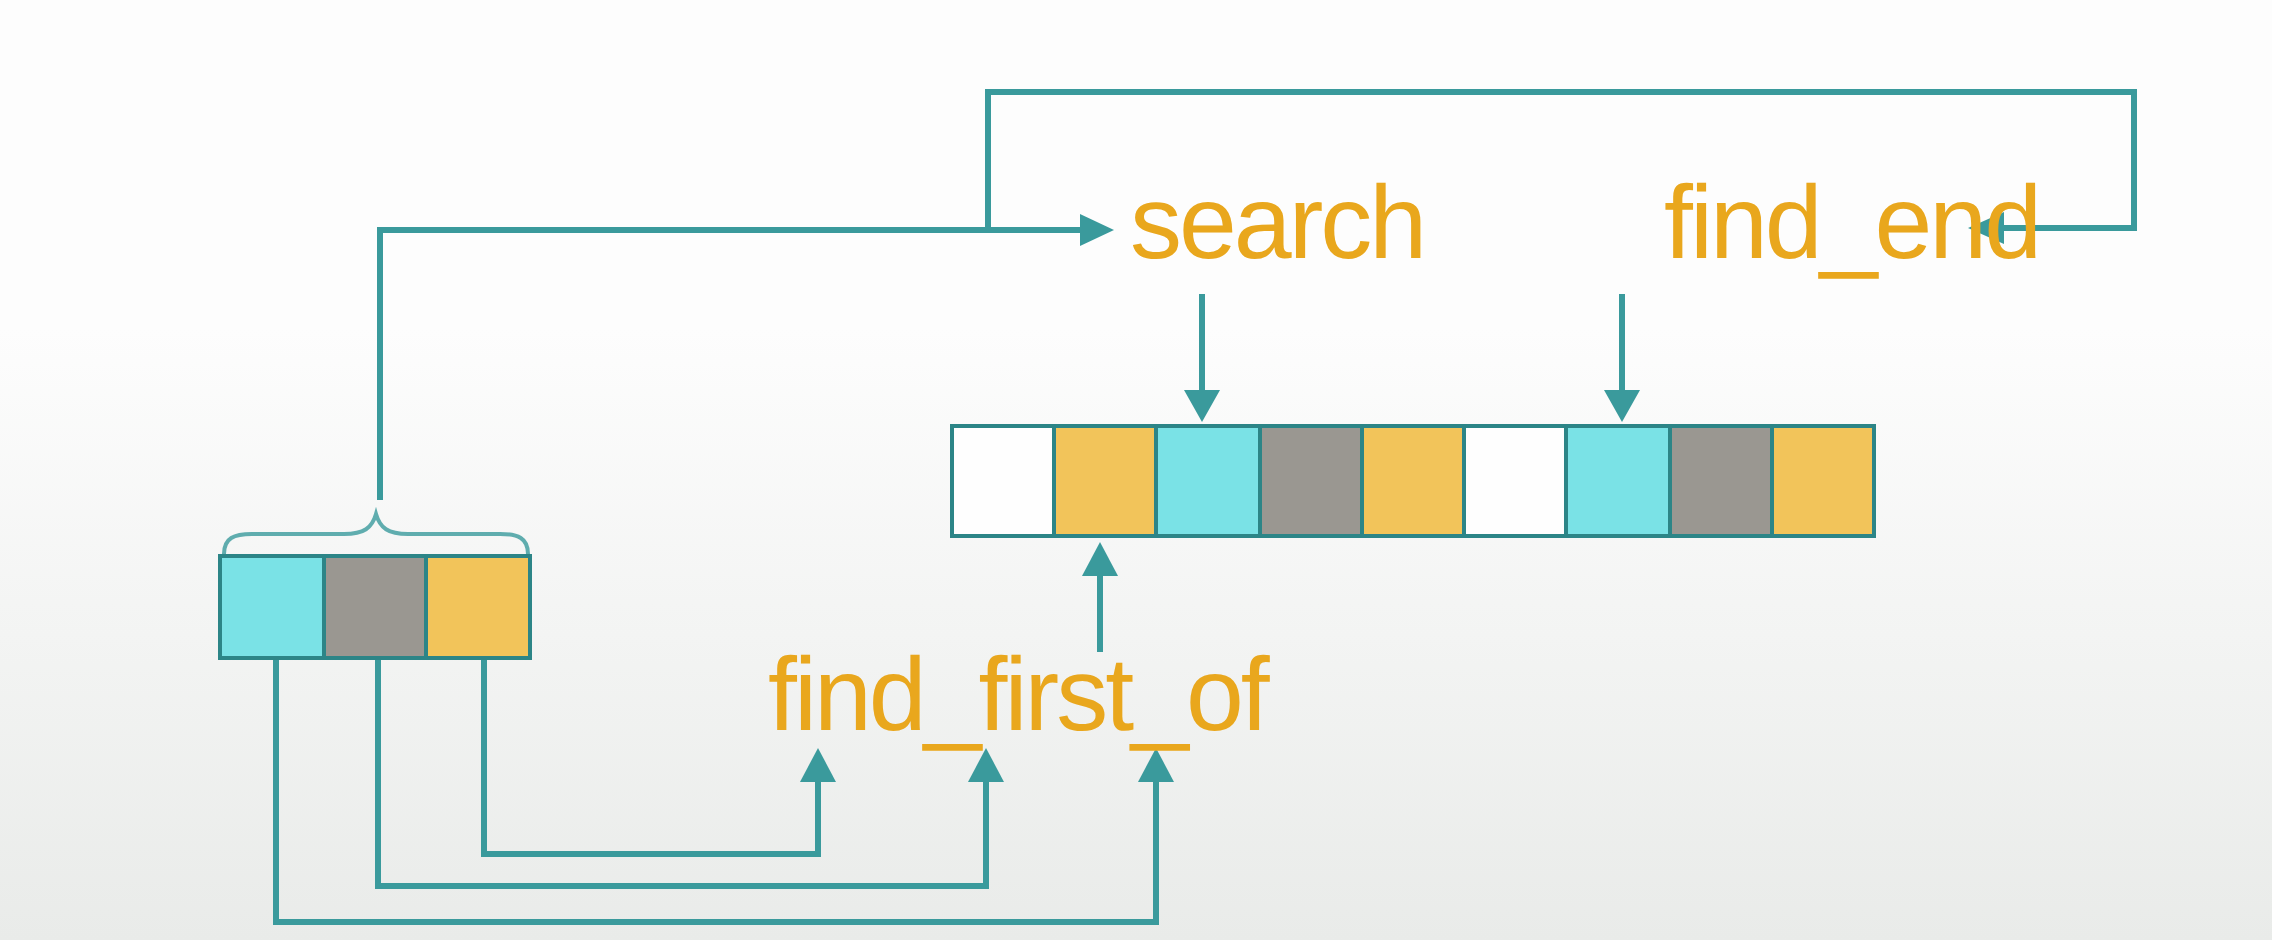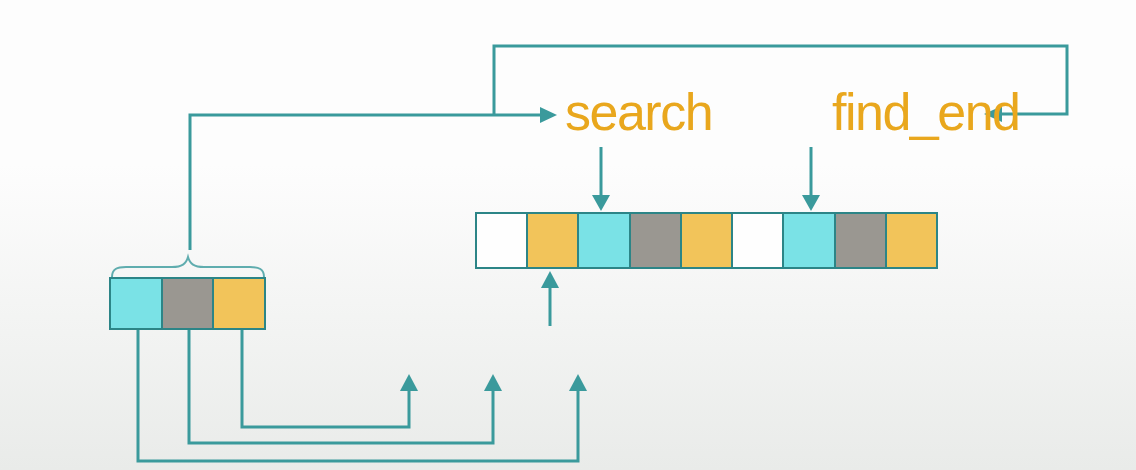--- a/index.html
+++ b/index.html
@@ -102,14 +102,15 @@
       <div class="cell" style="background: rgb(154, 151, 145);"></div>
       <div class="cell" style="background: rgb(242, 196, 90);"></div>
       <div class="cell" style="background: rgb(254, 254, 254);"></div>
       <div class="cell" style="background: rgb(122, 226, 230);"></div>
       <div class="cell" style="background: rgb(154, 151, 145);"></div>
       <div class="cell" style="background: rgb(242, 196, 90);"></div>
     </div>
 
   <div class="label" id="lbl-search">search</div>
   <div class="label" id="lbl-find-end">find_end</div>
+  <div class="label" id="lbl-ffo">find_first_of</div>
 
 </div>
 
 </body></html>

